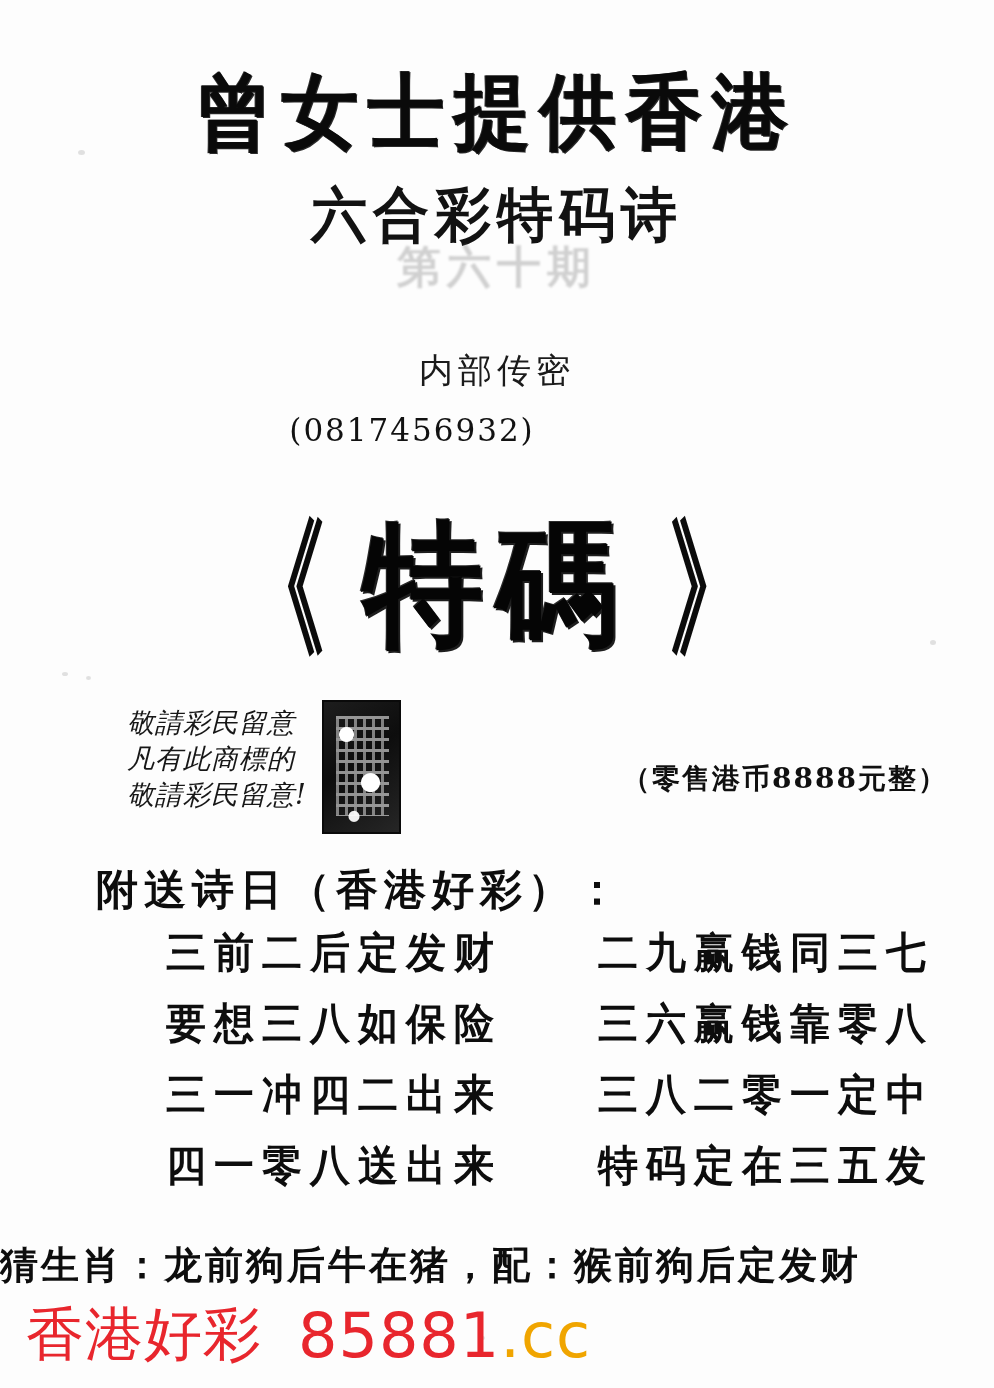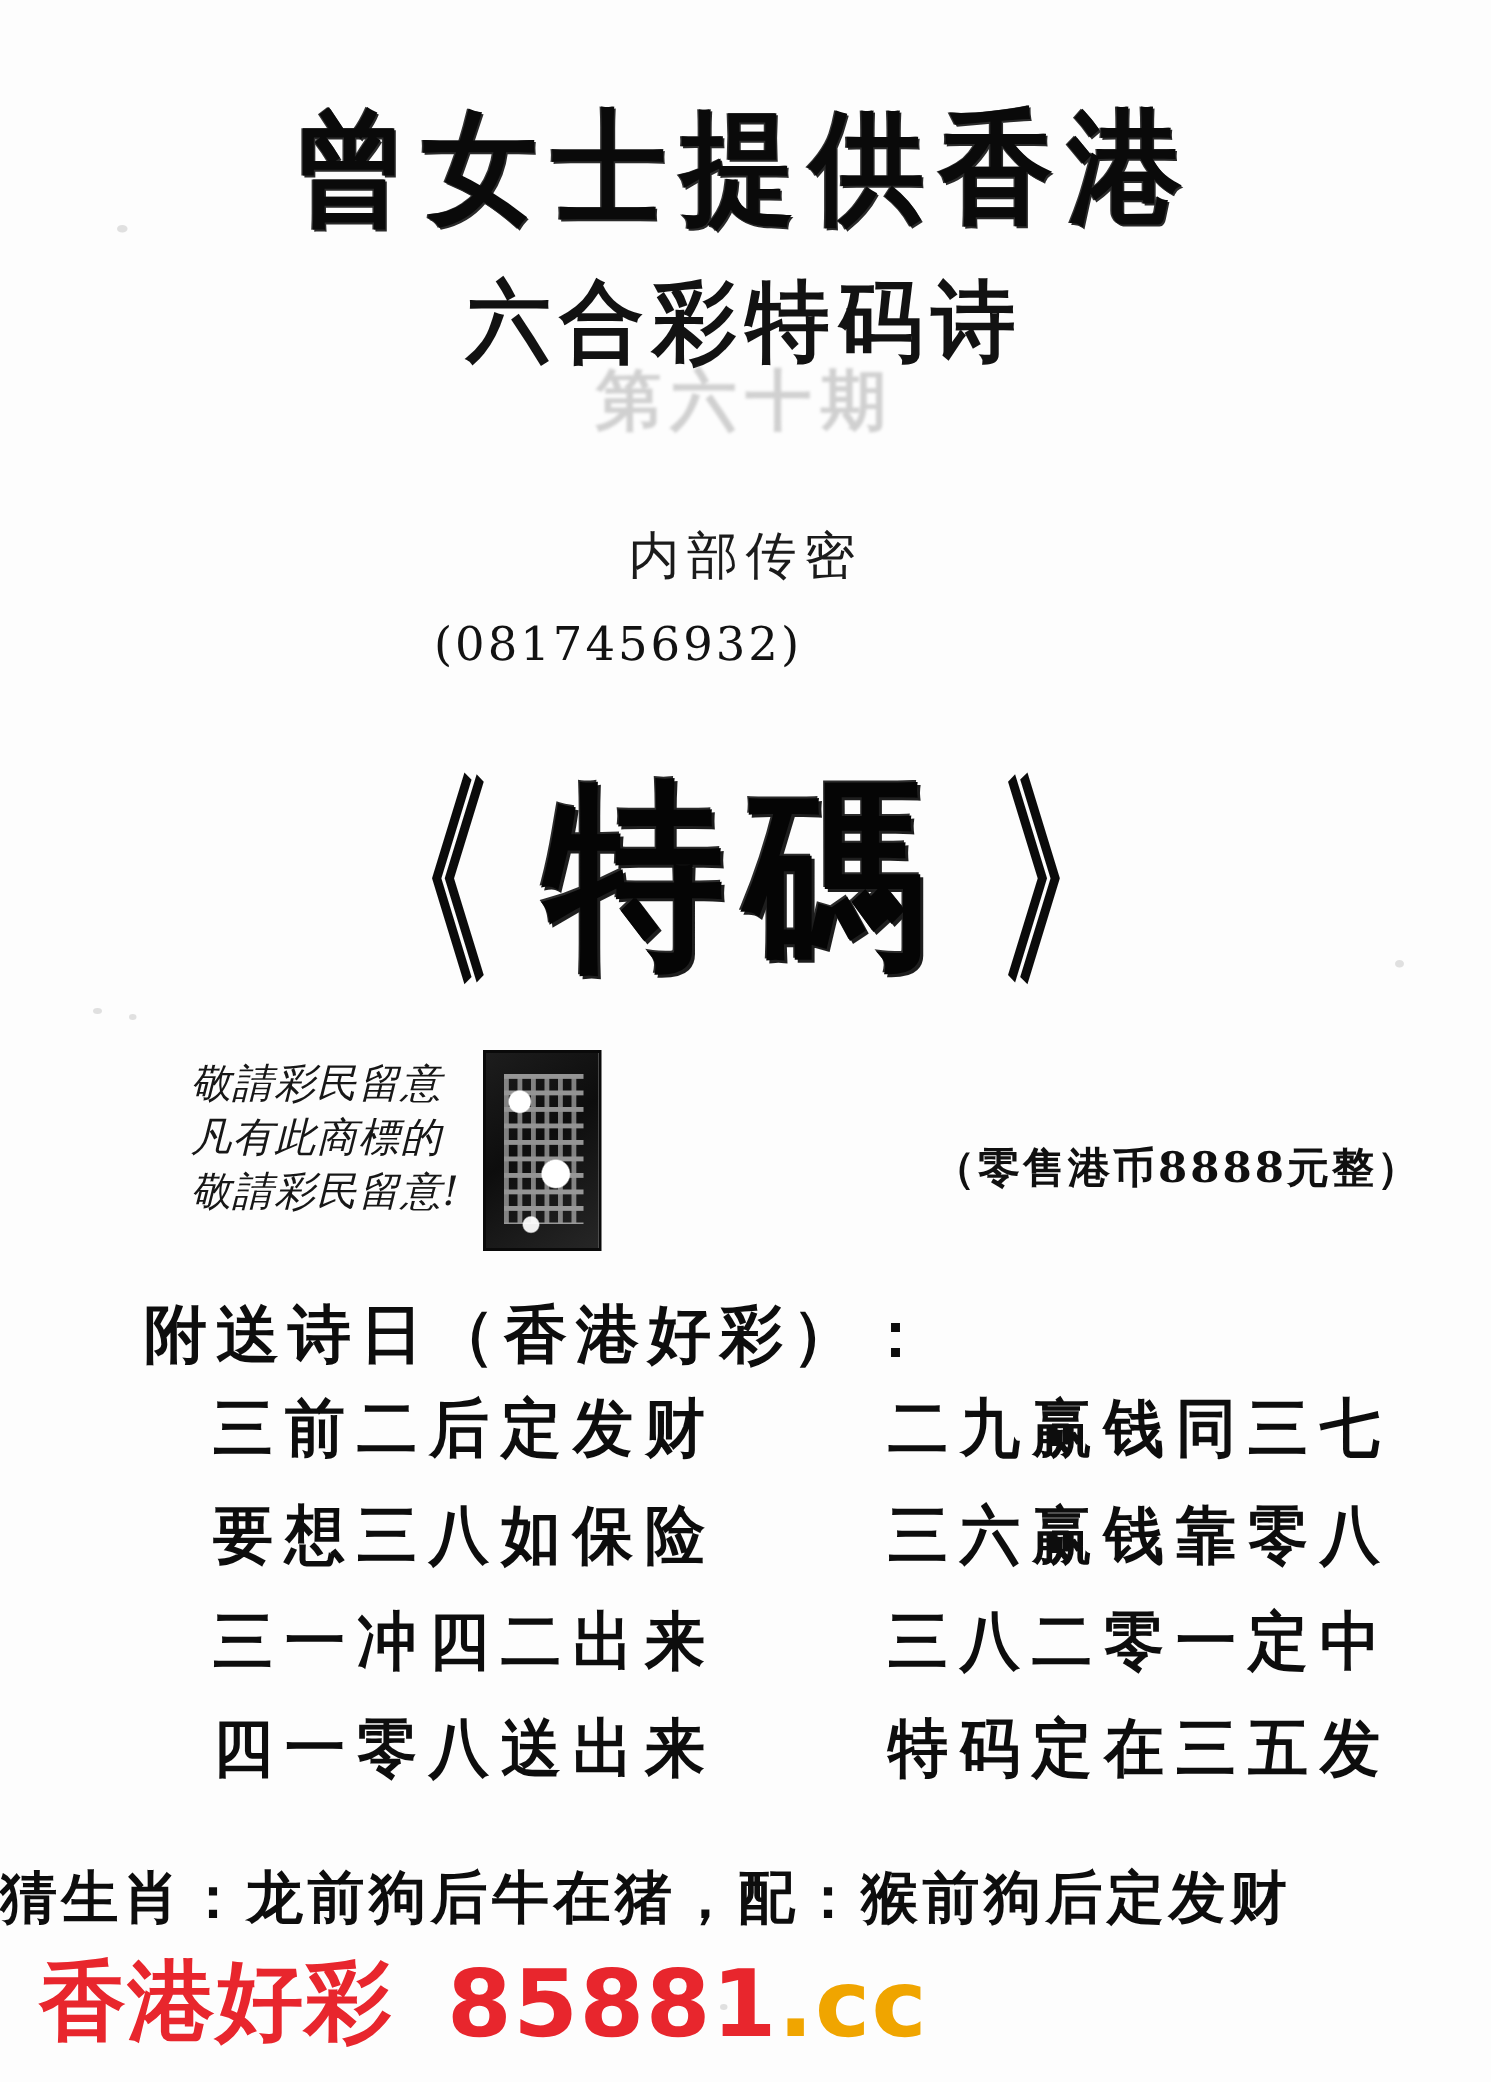--- a/index.html
+++ b/index.html
@@ -185,21 +185,21 @@
     color: #0d0d0d;
     white-space: nowrap;
   }
 
   .poem-grid {
     position: absolute;
     top: 925px;
     left: 0;
     width: 100%;
     box-sizing: border-box;
-    padding: 0 60px 0 96px;
+    padding: 0 60px 0 120px;
     display: grid;
     grid-template-columns: 1fr 1fr;
     row-gap: 16px;
     column-gap: 30px;
   }
   .poem-cell {
     font-size: 40px;
     font-weight: bold;
     letter-spacing: 8px;
     font-family: "DejaVu Serif", serif;
@@ -230,27 +230,27 @@
     left: 0;
     width: 100%;
     display: flex;
     align-items: center;
     gap: 36px;
     padding-left: 26px;
     box-sizing: border-box;
   }
   .footer-brand {
     font-size: 58px;
-    font-weight: bold;
+    font-weight: normal;
     font-family: "DejaVu Sans", sans-serif;
     letter-spacing: 1px;
   }
   .footer-domain {
     font-size: 62px;
-    font-weight: bold;
+    font-weight: normal;
     font-family: "DejaVu Sans", sans-serif;
     letter-spacing: 1px;
   }
 </style>
 </head>
 <body>
 
 <div class="page">
 
   <div class="speckle" style="left:78px;top:150px;width:7px;height:5px;"></div>

